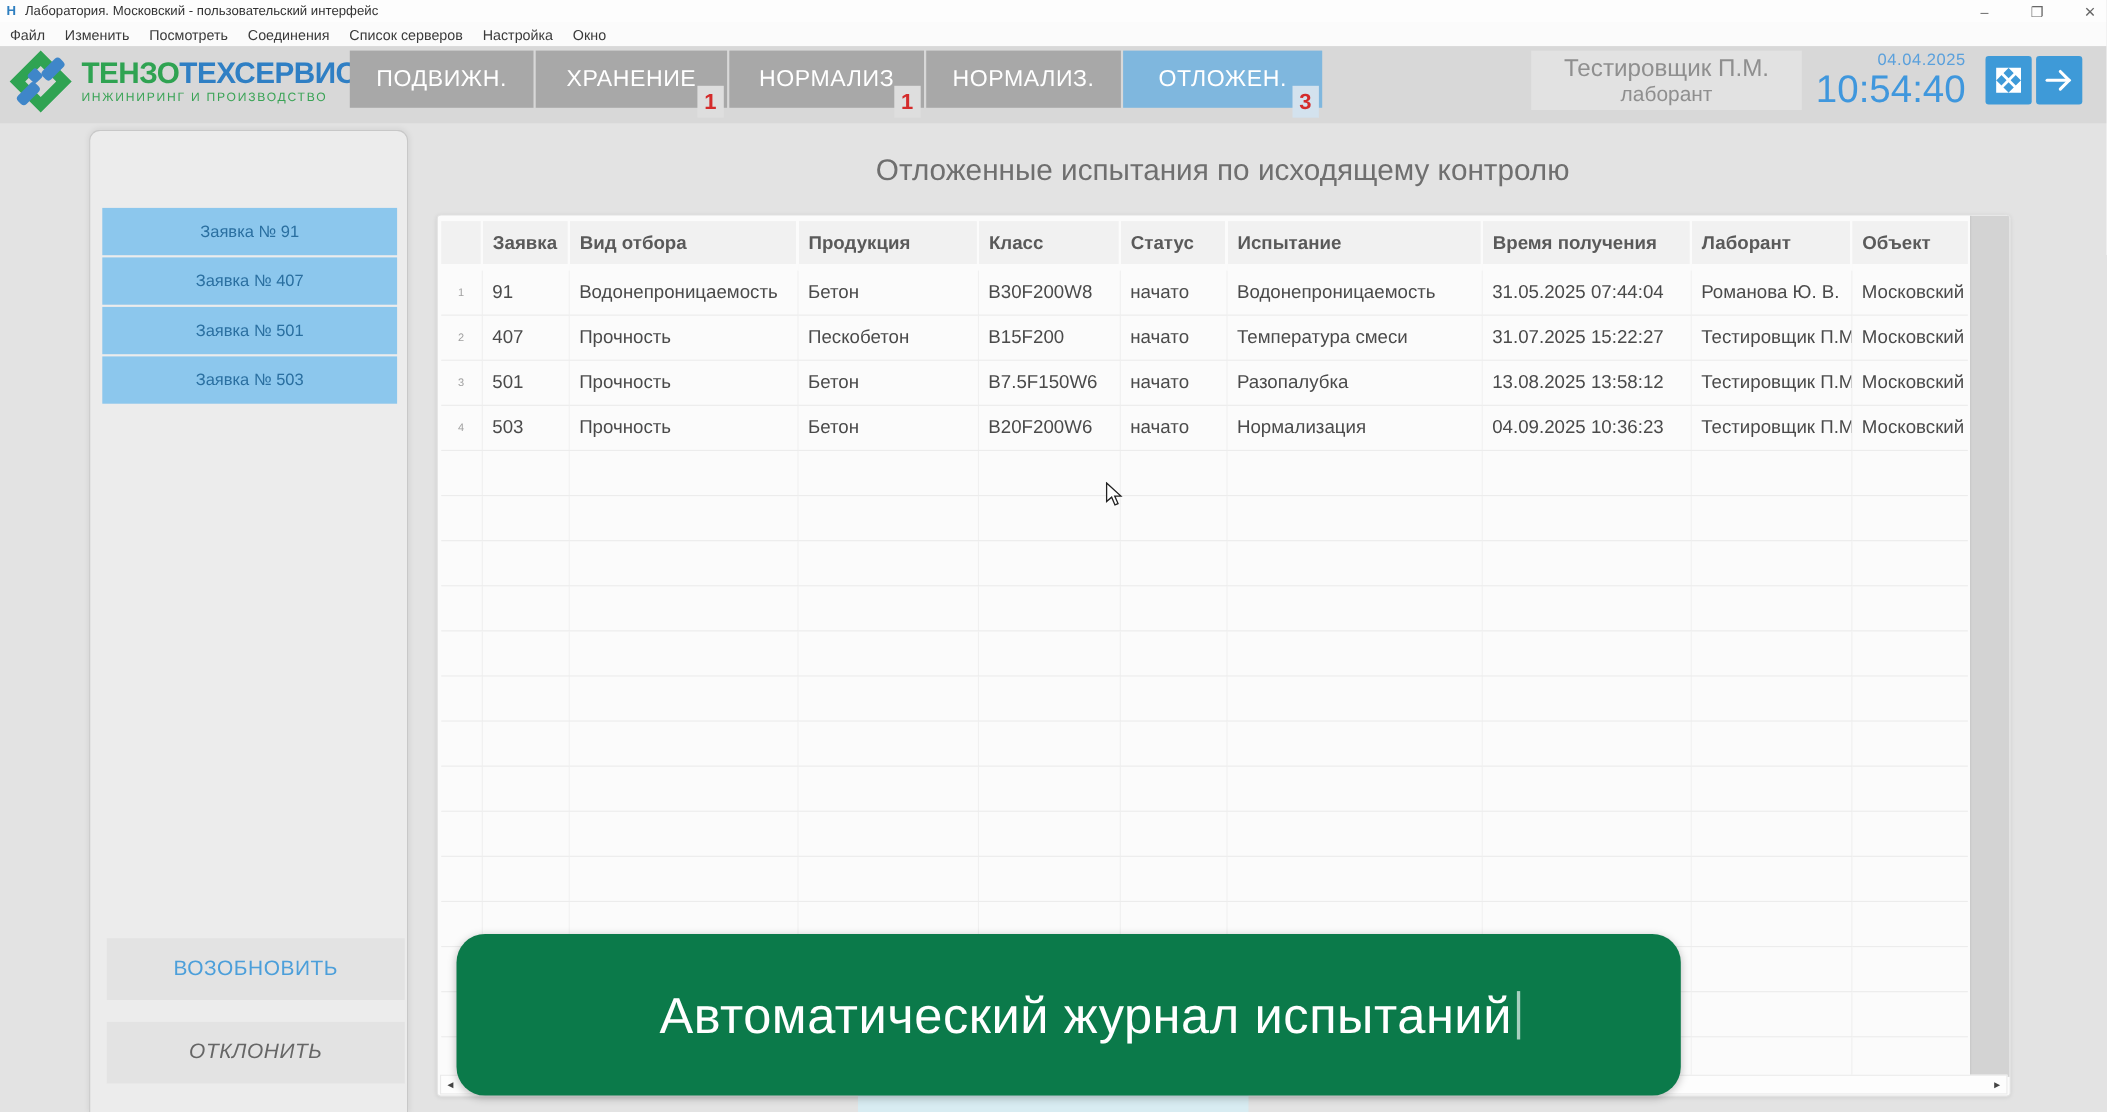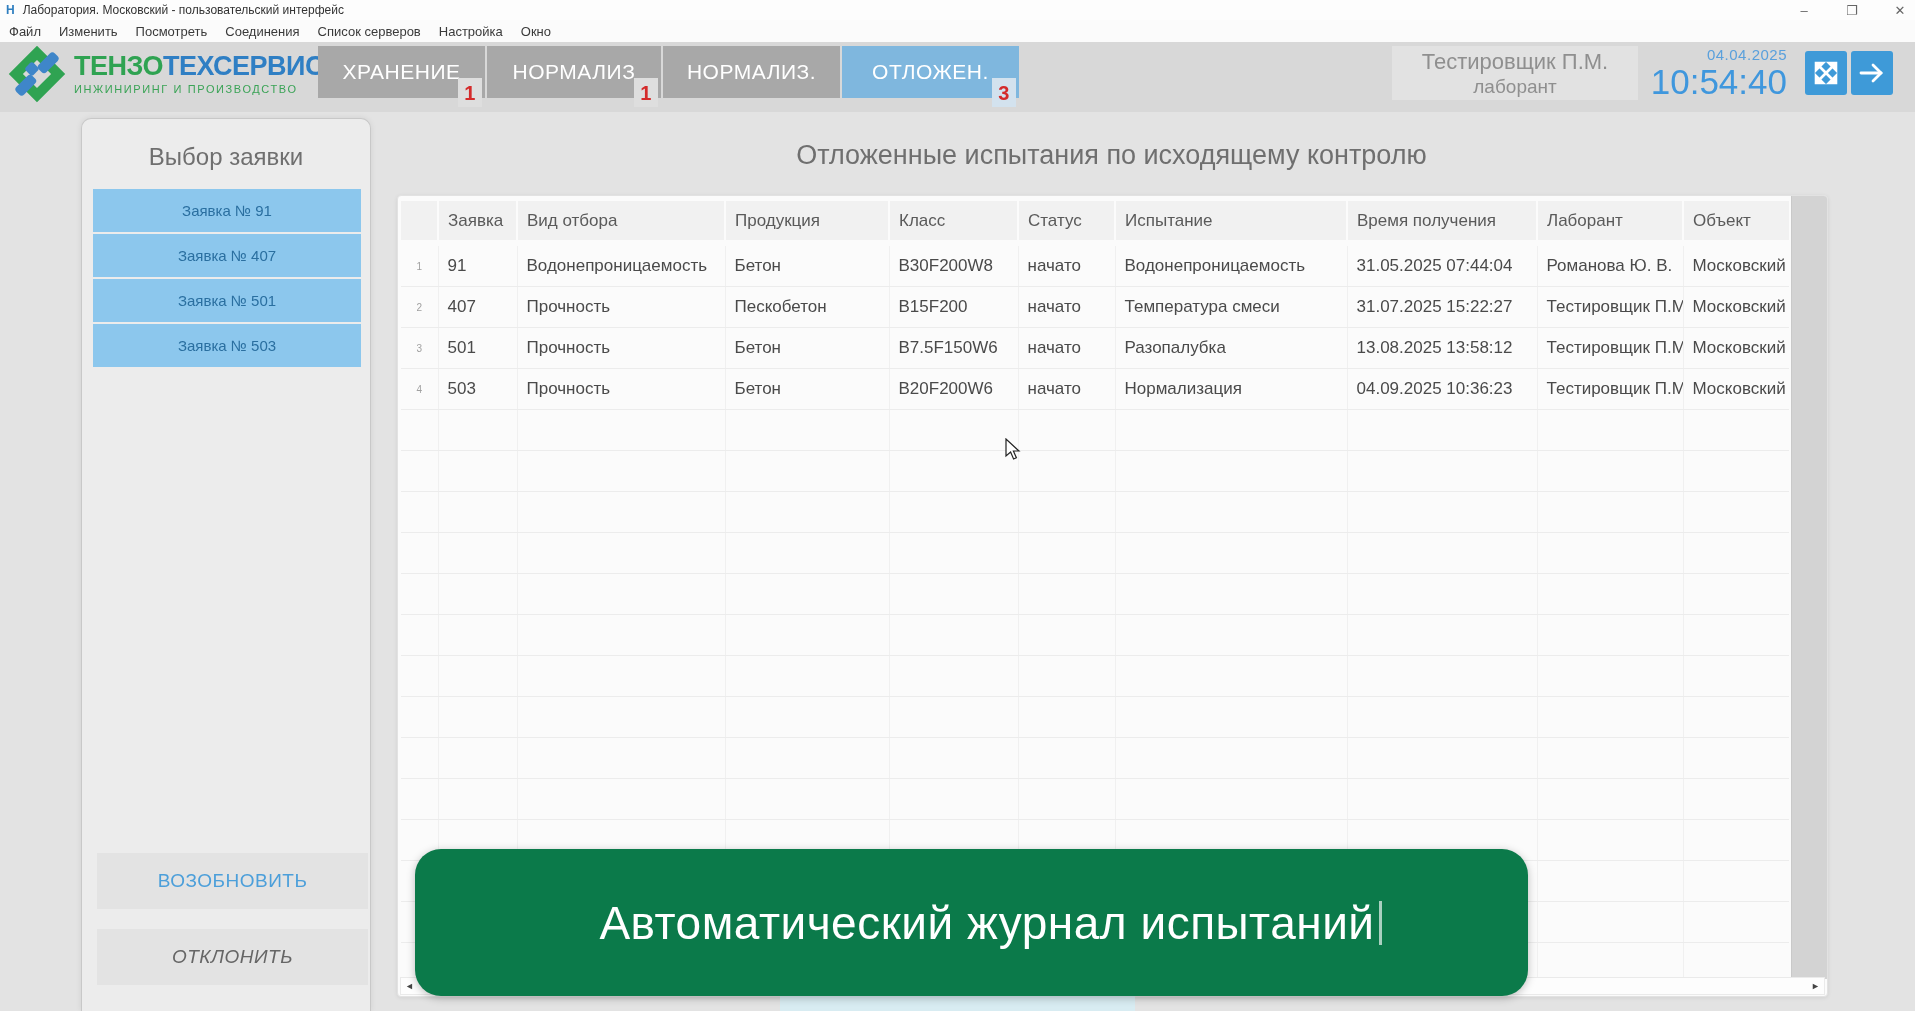--- a/index.html
+++ b/index.html
@@ -65,21 +65,21 @@
                   background:#fbfbfb;border:1px solid #e2e2e2;border-radius:4px;
                   box-shadow:0 1px 4px rgba(0,0,0,0.08);overflow:hidden;}
   .vscroll{position:absolute;right:0;top:0;bottom:17px;width:35px;background:#d3d3d3;
            border-left:1px solid #c9c9c9;}
   .hscroll{position:absolute;left:2px;right:2px;bottom:1px;height:16px;background:#fdfdfd;
            border:1px solid #eaeaea;display:flex;align-items:center;justify-content:space-between;
            font-size:9px;color:#444;}
   .hscroll span{padding:0 4px;}
   .grid{position:absolute;left:3px;top:5px;right:38px;bottom:18px;overflow:hidden;}
   table{border-collapse:collapse;table-layout:fixed;width:100%;}
-  th{background:#f1f1f1;font-weight:normal;color:#5a5a5a;text-align:left;height:39px;
+  th{background:#f1f1f1;font-weight:bold;color:#5a5a5a;text-align:left;height:39px;
      padding:0 0 0 9px;font-size:17px;border-right:2px solid #fbfbfb;
      border-bottom:6px solid #fbfbfb;white-space:nowrap;overflow:hidden;}
   td{height:40px;padding:0 0 0 9px;font-size:17px;color:#4a4a4a;border-bottom:1px solid #ececec;
      border-right:1px solid #f0f0f0;white-space:nowrap;overflow:hidden;}
   td.rownum{color:#a0a0a0;font-size:10px;padding-left:0;text-align:center;}
   tr.empty-row td{color:transparent;}
   
   .blue-bar{position:absolute;left:780px;top:988px;width:355px;height:23px;background:#d8ecf2;z-index:2;}
   .banner{position:absolute;left:415px;top:849px;width:1075px;height:147px;background:#0b7a4a;
           border-radius:26px;z-index:5;display:flex;align-items:center;justify-content:center;
@@ -124,20 +124,24 @@
       </g>
     </svg>
     <div class="brand-text">
       <div class="brand-name"><span class="g">ТЕНЗО</span><span class="b">ТЕХСЕРВИС</span></div>
       <div class="brand-sub">ИНЖИНИРИНГ И ПРОИЗВОДСТВО</div>
     </div>
   </div>
 
   <div class="tabs">
     <div class="tab">
+      <span>ПОДВИЖН.</span>
+
+    </div>
+    <div class="tab">
       <span>ХРАНЕНИЕ</span>
       <span class="badge">1</span>
     </div>
     <div class="tab">
       <span>НОРМАЛИЗ</span>
       <span class="badge">1</span>
     </div>
     <div class="tab">
       <span>НОРМАЛИЗ.</span>
 
@@ -174,21 +178,20 @@
     <svg width="28" height="24" viewBox="0 0 28 24">
       <g stroke="#fff" stroke-width="2.8" fill="none" stroke-linecap="round">
         <line x1="3" y1="12" x2="23" y2="12"></line>
         <polyline points="15,4 23,12 15,20"></polyline>
       </g>
     </svg>
   </div>
 </div>
 
 <div class="panel">
-  <div class="panel-title">Выбор заявки</div>
   <div class="req-list">
     <div class="req-btn">Заявка № 91</div>
     <div class="req-btn">Заявка № 407</div>
     <div class="req-btn">Заявка № 501</div>
     <div class="req-btn">Заявка № 503</div>
   </div>
   <div class="panel-btn" id="resume-btn">ВОЗОБНОВИТЬ</div>
   <div class="panel-btn" id="decline-btn">ОТКЛОНИТЬ</div>
 </div>
 

